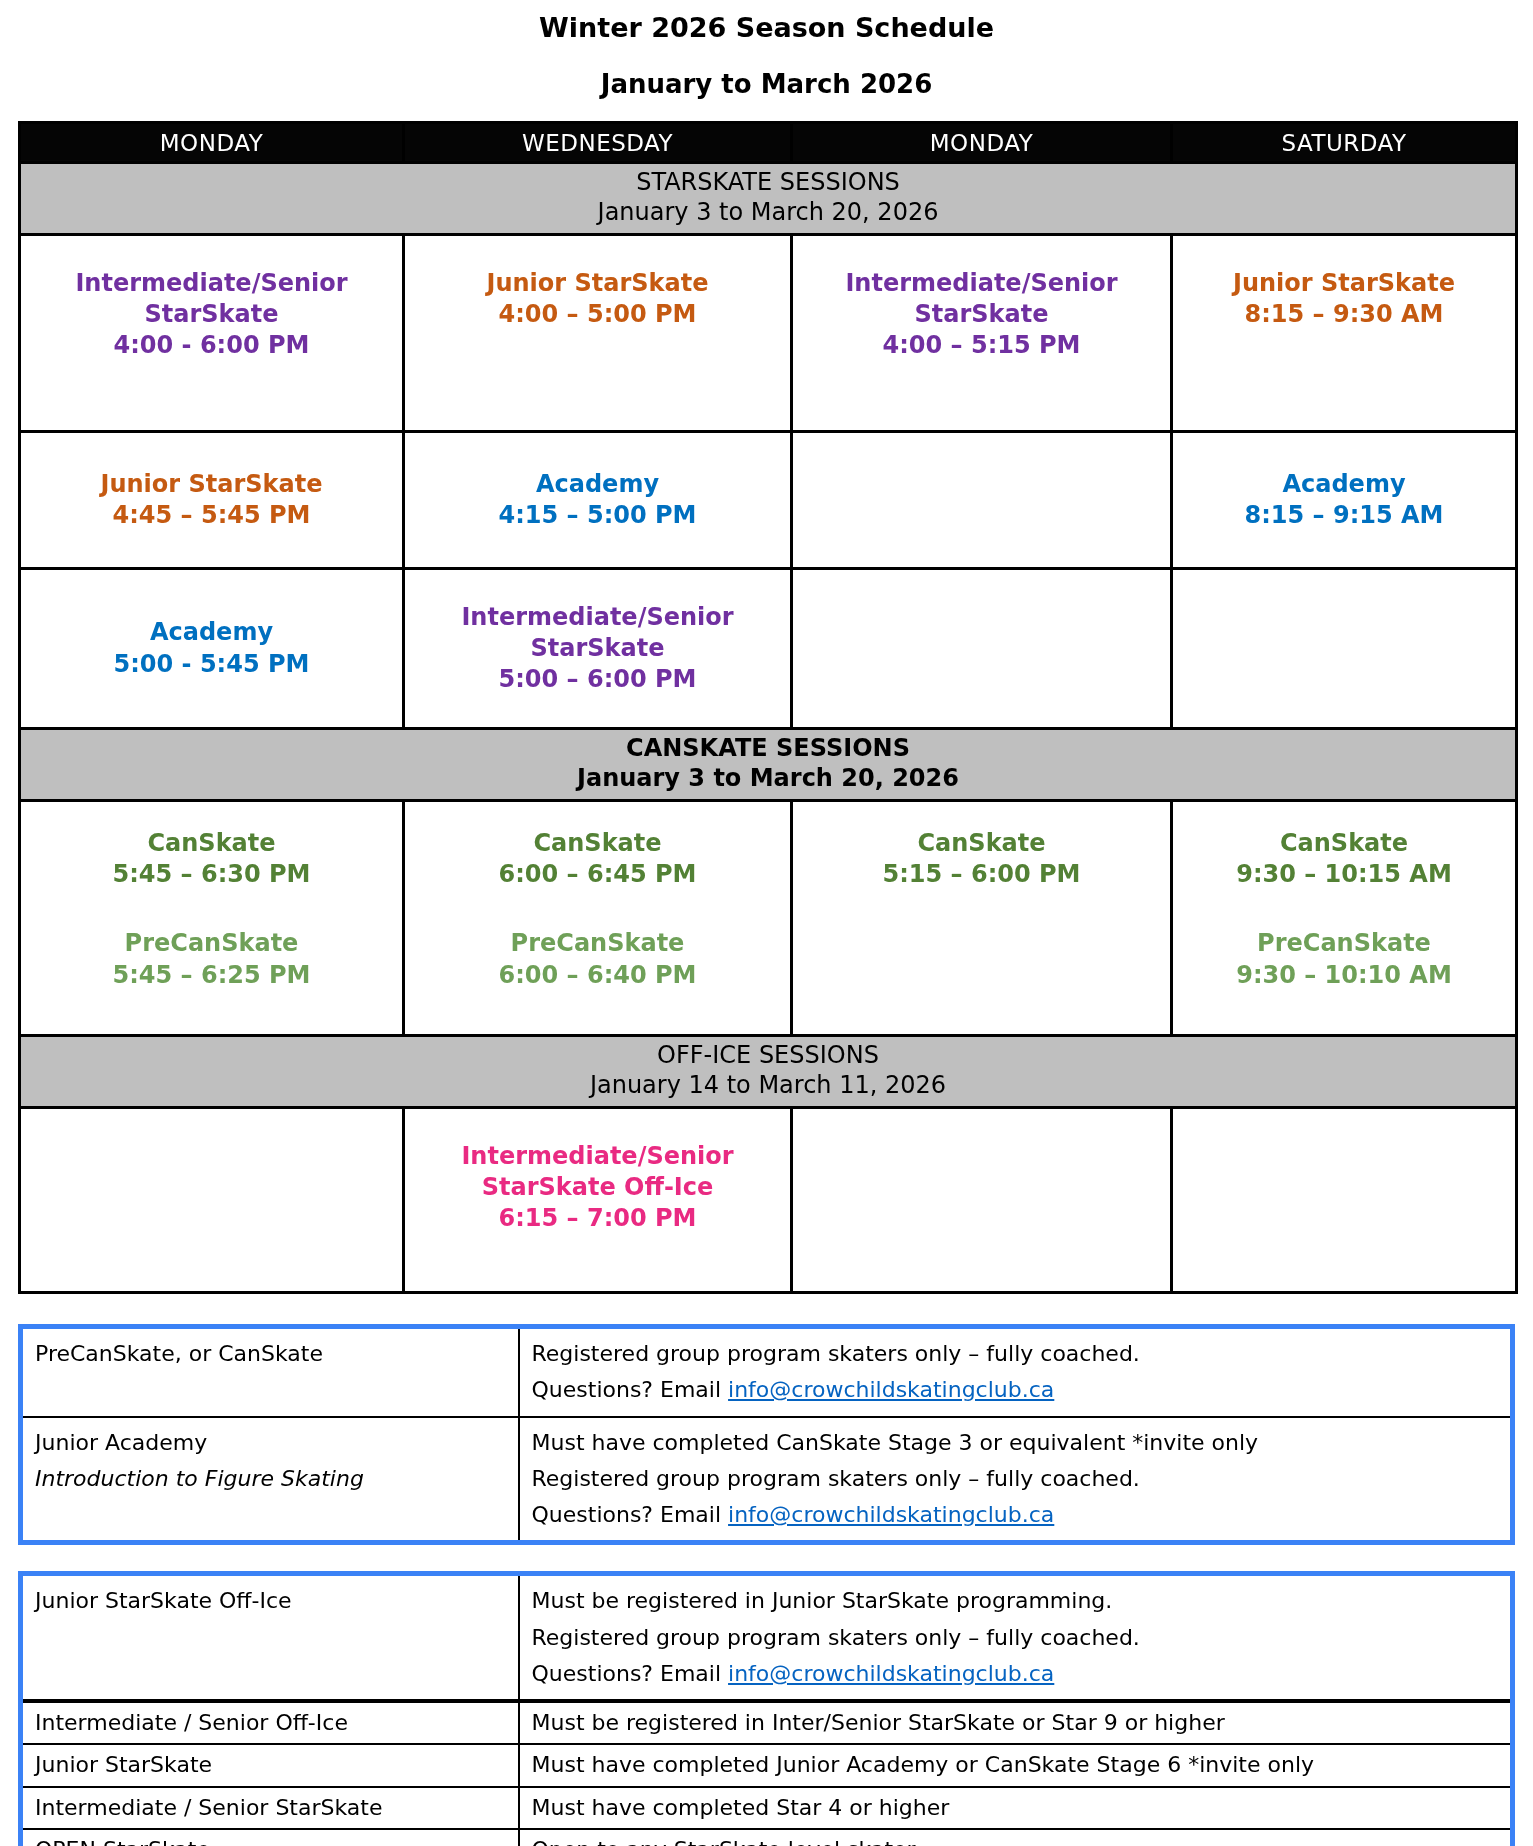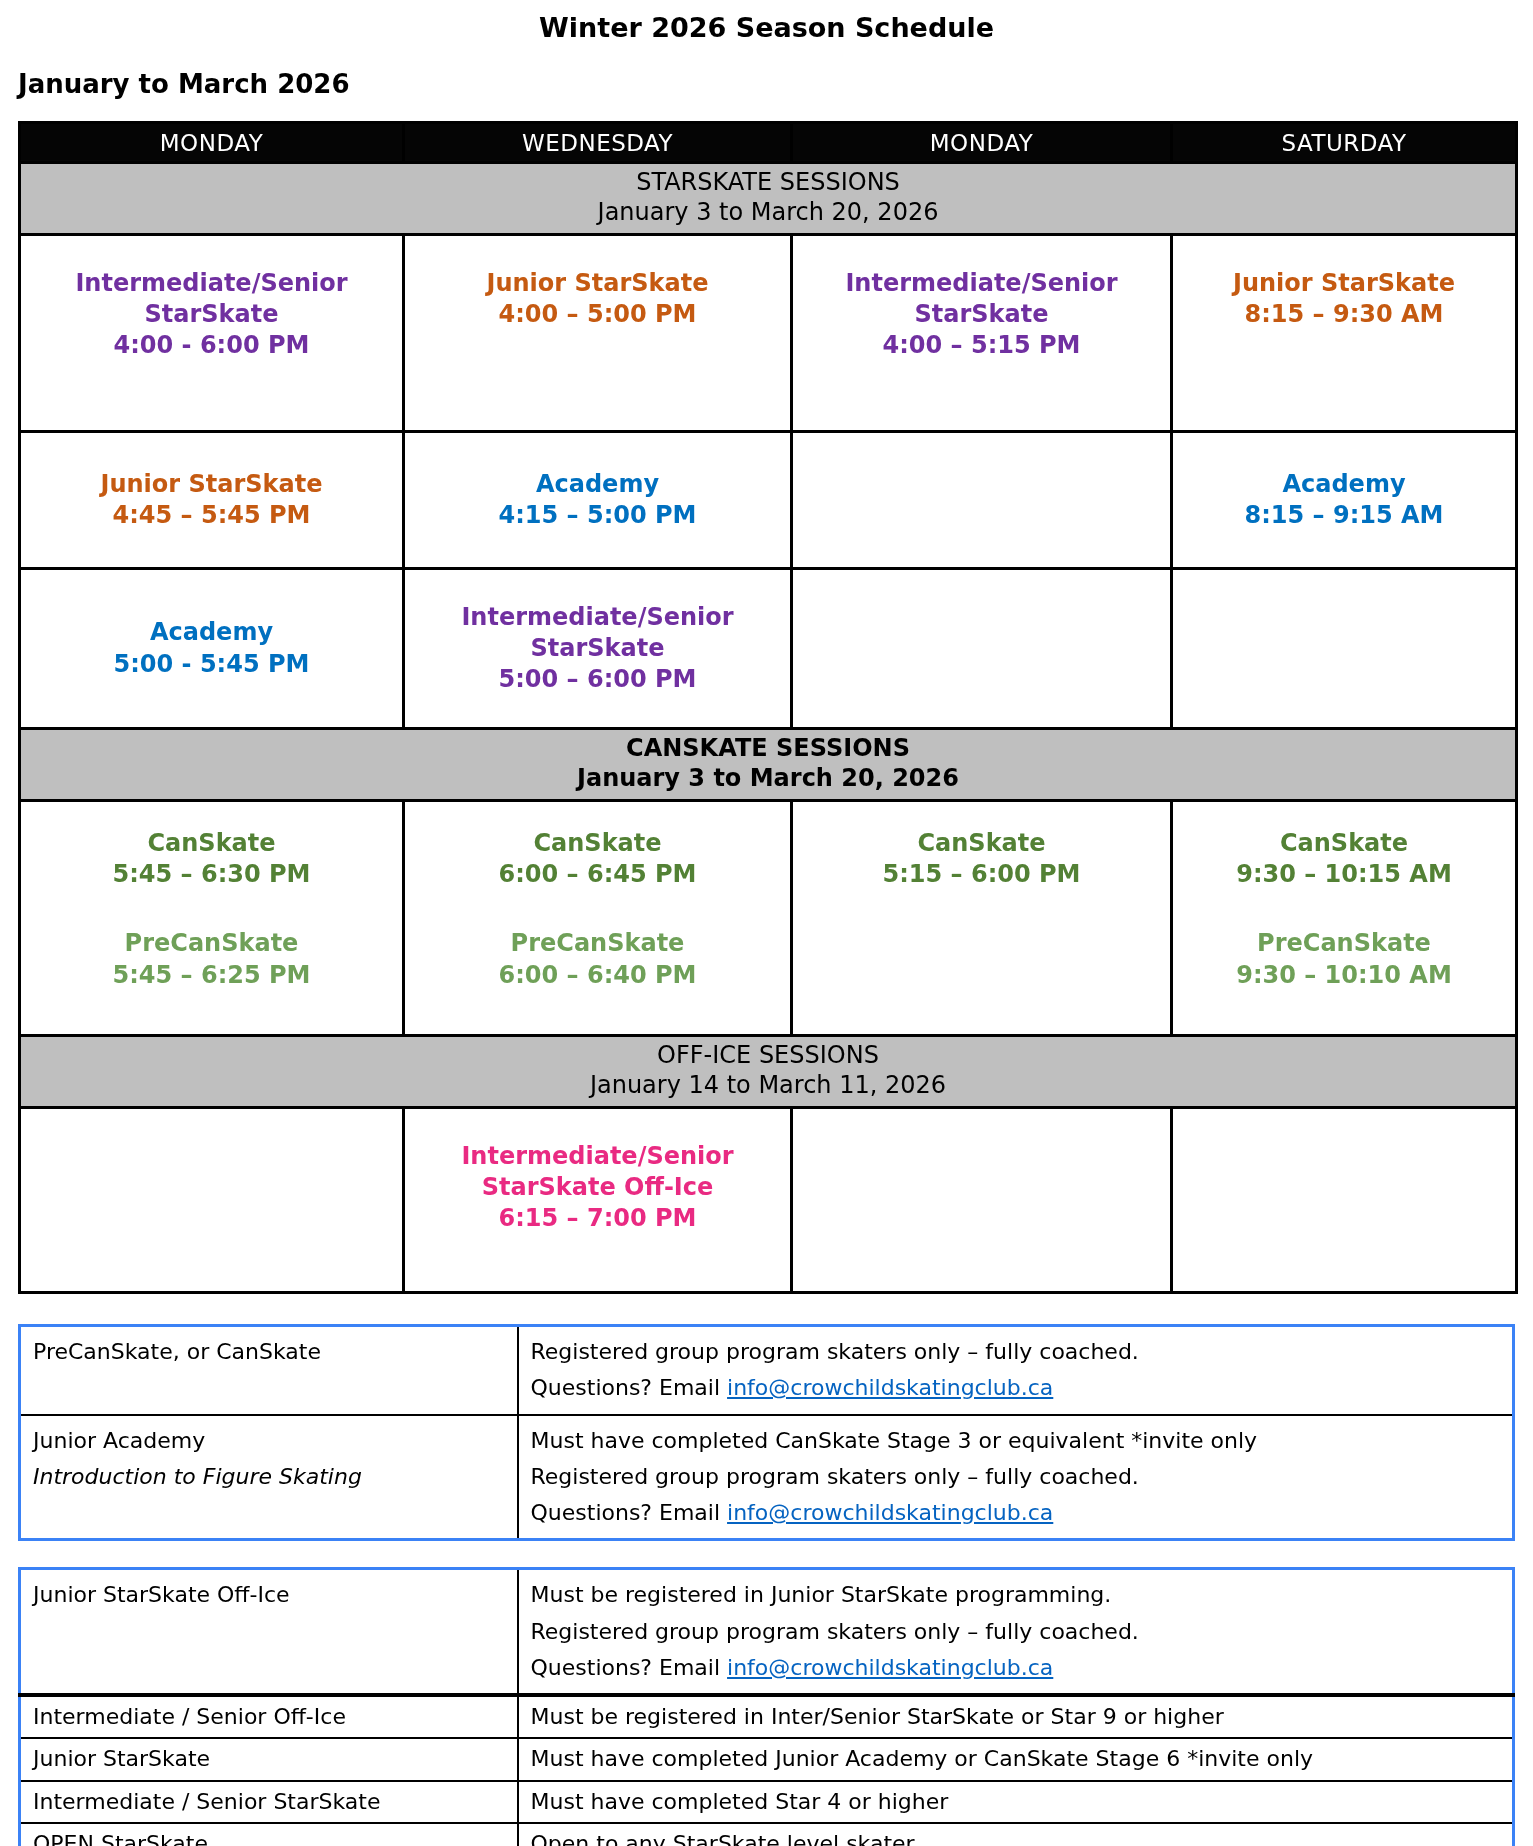--- a/index.html
+++ b/index.html
@@ -1,21 +1,21 @@
 <!DOCTYPE html>
 <html style="--c-purple: #7030A0; --c-orange: #C55A11; --c-blue: #0070C0; --c-green: #538135; --c-green_light: #6FA058; --c-pink: #E92A82; --c-link: #0563C1; --c-banner_bg: #BFBFBF; --c-header_bg: #050505;"><head>
 <meta charset="utf-8">
 <style>
   * { box-sizing: border-box; }
   html, body { margin: 0; padding: 0; background: #fff; color: #000; }
   body { width: 1533px; font-family: "DejaVu Sans", "Liberation Sans", sans-serif; }
   .page { padding: 4px 18px 30px 18px; }
 
   .title { text-align: center; font-weight: bold; font-size: 27px; margin: 8px 0 0 0; }
-  .subtitle { text-align: left; font-weight: bold; font-size: 26px; margin: 26px 0 22px 0; }
+  .subtitle { text-align: center; font-weight: bold; font-size: 26px; margin: 26px 0 22px 0; }
 
   table { border-collapse: collapse; table-layout: fixed; }
   .sched { width: 1497px; border: 3px solid #000; }
   .sched td, .sched th { border: 3px solid #000; overflow: hidden; }
 
   .dayrow th {
     background: var(--c-header_bg, #000);
     color: #fff; font-weight: normal; font-size: 23px;
     height: 40px; letter-spacing: 0.5px;
   }
@@ -36,21 +36,21 @@
   .prog { font-weight: bold; font-size: 24px; line-height: 1.3; padding: 0 26px; }
   .prog.sub { font-weight: bold; margin-top: 38px; }
 
   .c-purple  { color: var(--c-purple,  #7030A0); }
   .c-orange  { color: var(--c-orange,  #C55A11); }
   .c-blue    { color: var(--c-blue,    #0070C0); }
   .c-green   { color: var(--c-green,   #538135); }
   .c-greenlt { color: var(--c-green_light, #6FA058); }
   .c-pink    { color: var(--c-pink,    #E92A82); }
 
-  .info { width: 1497px; border: 3px solid #3b82f6; font-size: 22px; }
+  .info { width: 1497px; border: 5px solid #3b82f6; font-size: 22px; }
   .info td { border: 2px solid #000; vertical-align: top; padding: 7px 12px; line-height: 1.65; }
   .info { margin-top: 30px; }
   .info2 { margin-top: 26px; }
   .info2 tr.sep td { border-bottom: 4px solid #000; }
   .info2 tr.single td { padding: 3px 12px; line-height: 1.55; }
   .italic { font-style: italic; }
 
   a.email { color: var(--c-link, #0563C1); text-decoration: underline; cursor: pointer; }
 </style>
 </head>

